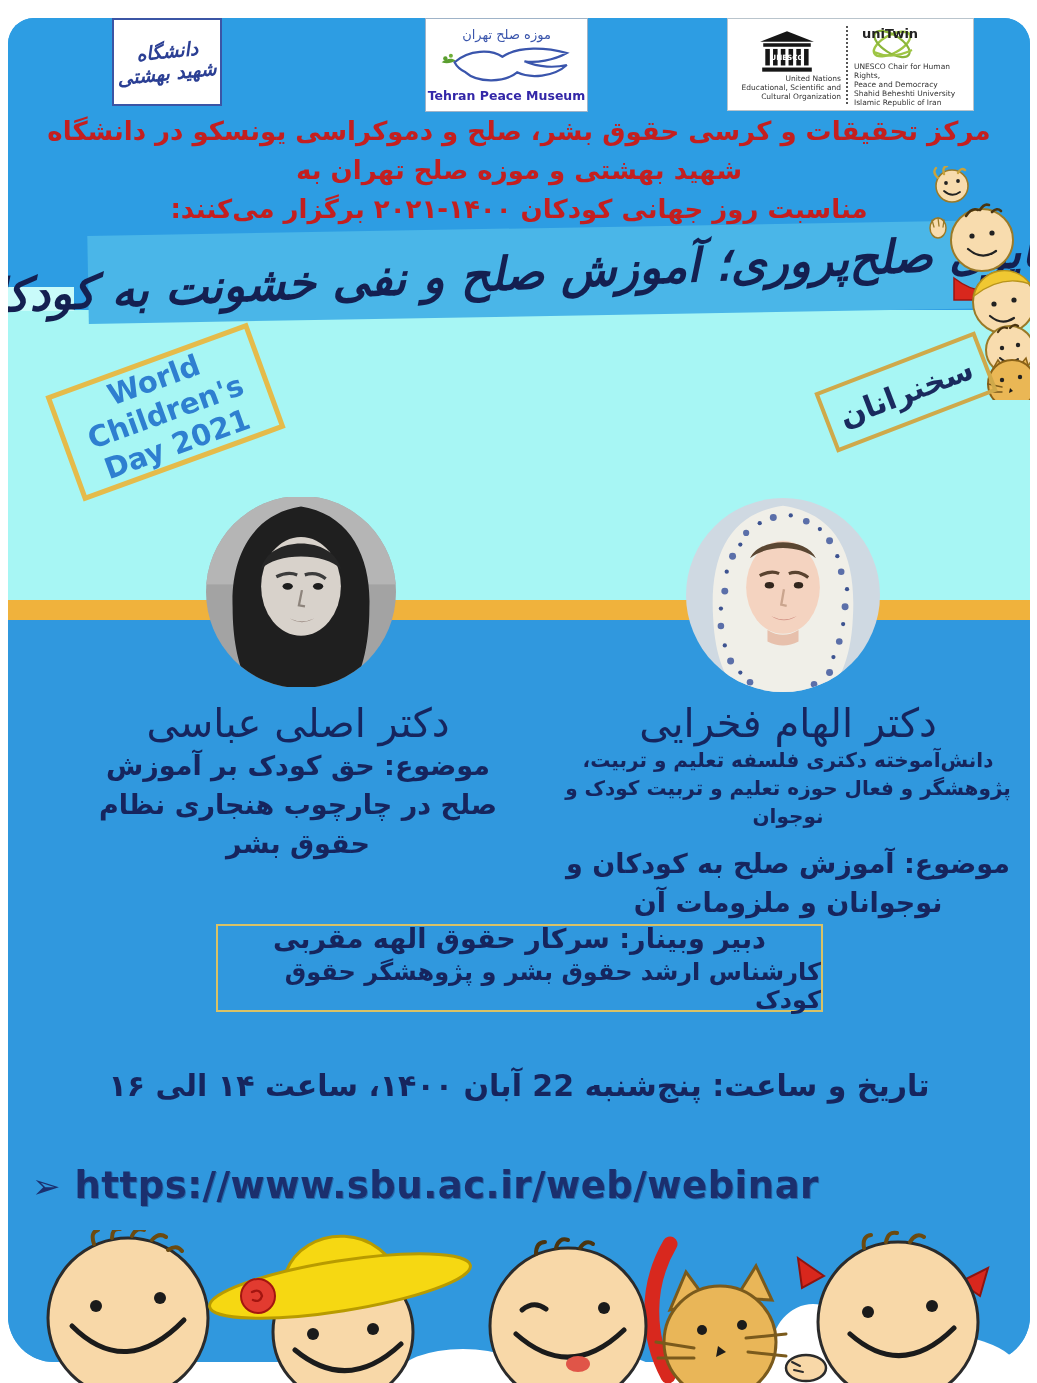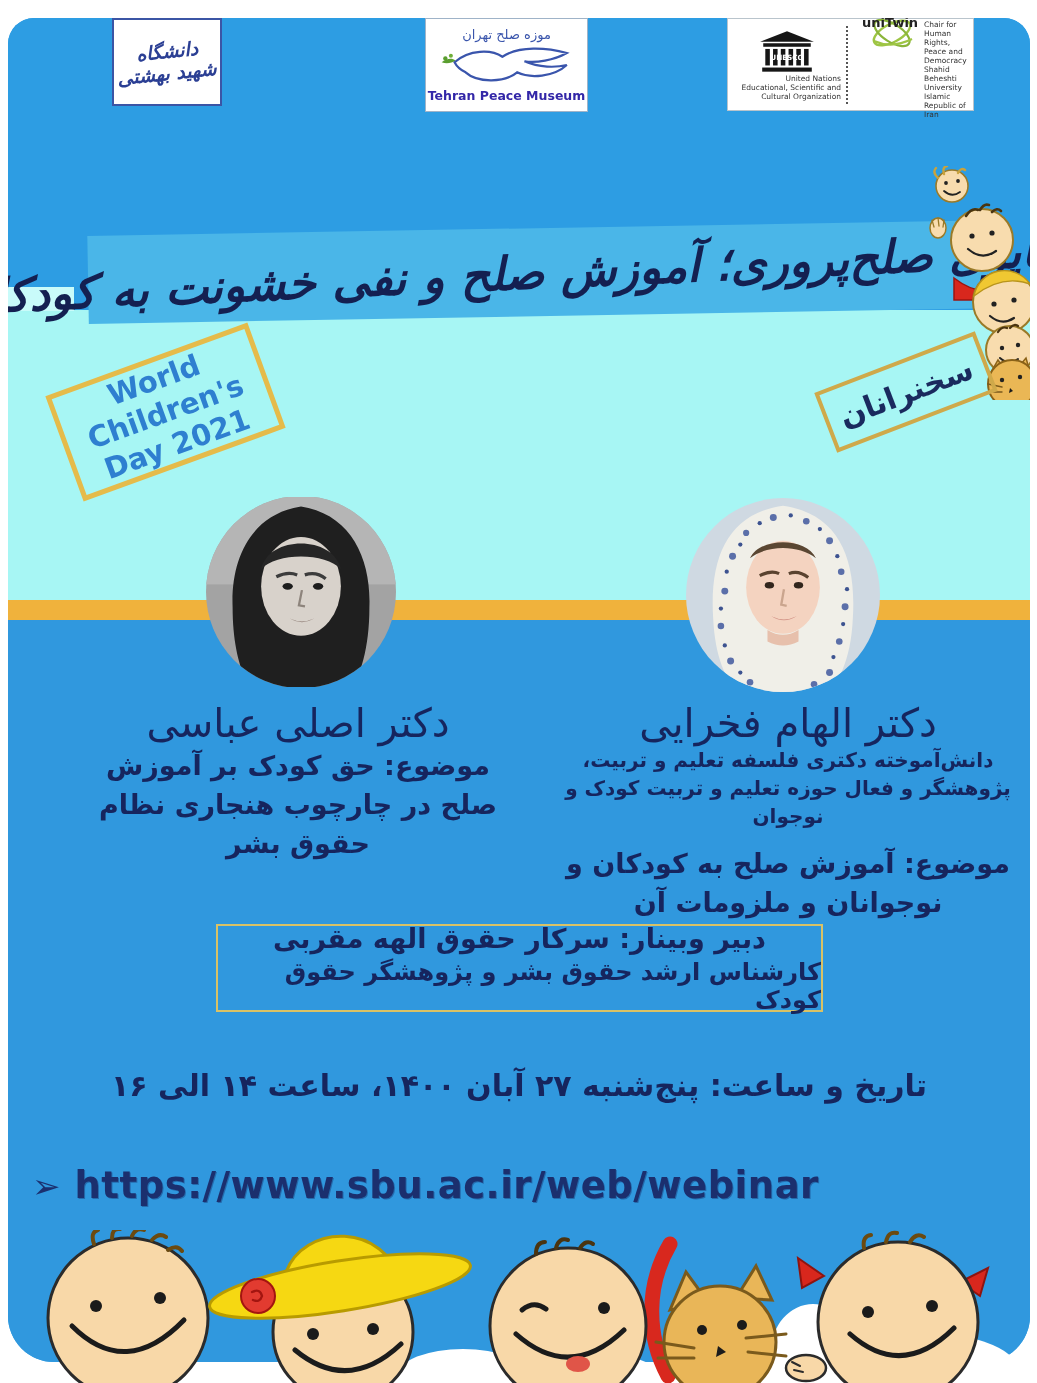--- a/index.html
+++ b/index.html
@@ -20,21 +20,21 @@
   .sbu-logo { left:104px; top:0; width:110px; height:88px; border:2px solid #3b55a5; box-shadow:0 0 0 2px #fff inset; }
   .sbu-line { color:#2b3f94; font-weight:bold; font-style:italic; font-size:19px; line-height:22px; transform:rotate(-6deg); }
   .museum-logo { left:417px; top:0; width:163px; height:94px; border:1px solid #9fb3c8; }
   .museum-fa { color:#3a55ac; font-size:13px; direction:rtl; }
   .museum-en { color:#3327a8; font-size:12.5px; font-weight:bold; }
   .unesco-box { left:719px; top:0; width:247px; height:93px; background:#fff; border:1px solid #b9c4cc;
                 display:flex; flex-direction:row; align-items:center; }
   .unesco-left { width:118px; display:flex; flex-direction:column; align-items:center; }
   .unesco-org { font-size:7.5px; color:#333; text-align:right; line-height:9px; width:108px; }
   .unesco-sep { width:1px; height:78px; border-left:2px dotted #555; }
-  .unesco-right { flex:1; padding-left:6px; display:flex; flex-direction:row; }
+  .unesco-right { flex:1; padding-left:6px; display:flex; flex-direction:column; }
   .unitwin-wrap { position:relative; height:40px; }
   .unitwin-label { position:absolute; left:8px; top:4px; font-size:13px; font-weight:bold; color:#222; }
   .chair-lines { font-size:7.5px; color:#333; line-height:9px; }
 
   .heading { left:12px; top:94px; width:998px; text-align:center; direction:rtl;
              color:#c41f1f; font-weight:bold; font-size:26px; line-height:39px; }
 
   .title-box { left:80px; top:210px; width:916px; height:88px; background:#4ab6e8;
                transform:rotate(-1deg); display:flex; align-items:center; justify-content:center; }
   .title-text { direction:rtl; color:#142051; font-size:46px; font-weight:bold; font-style:italic;
@@ -142,20 +142,24 @@
         </div>
         <div class="chair-lines">
           <div>UNESCO Chair for Human Rights,</div>
           <div>Peace and Democracy</div>
           <div>Shahid Beheshti University</div>
           <div>Islamic Republic of Iran</div>
         </div>
       </div>
     </div>
 
+    <div class="abs heading">
+      <div>مرکز تحقیقات و کرسی حقوق بشر، صلح و دموکراسی یونسکو در دانشگاه شهید بهشتی و موزه صلح تهران به</div>
+      <div>مناسبت روز جهانی کودکان ۱۴۰۰-۲۰۲۱ برگزار می‌کنند:</div>
+    </div>
 
     <div class="abs title-box">
       <div class="title-text">در تکاپوی صلح‌پروری؛ آموزش صلح و نفی خشونت به کودکان</div>
     </div>
 
     <div class="abs children-col">
       <svg width="102" height="234" viewBox="0 0 102 234">
         <g stroke-linecap="round">
 
           <circle cx="24" cy="20" r="16" fill="#f8dcae" stroke="#9a7a28" stroke-width="1.6"></circle>
@@ -277,21 +281,21 @@
       <div class="speaker-name">دکتر الهام فخرایی</div>
       <div class="speaker-bio">دانش‌آموخته دکتری فلسفه تعلیم و تربیت، پژوهشگر و فعال حوزه تعلیم و تربیت کودک و نوجوان</div>
       <div class="speaker-topic">موضوع: آموزش صلح به کودکان و نوجوانان و ملزومات آن</div>
     </div>
 
     <div class="abs moderator-box">
       <div class="moderator-l1">دبیر وبینار: سرکار حقوق الهه مقربی</div>
       <div class="moderator-l2">کارشناس ارشد حقوق بشر و پژوهشگر حقوق کودک</div>
     </div>
 
-    <div class="abs datetime">تاریخ و ساعت: پنج‌شنبه ۲۷ آبان ۱۴۰۰، ساعت ۱۴ الی ۱۶</div>
+    <div class="abs datetime">تاریخ و ساعت: پنج‌شنبه 22 آبان ۱۴۰۰، ساعت ۱۴ الی ۱۶</div>
     <div class="abs url-row">
       <span class="url-arrow">➢</span>
       <span class="url-text">https://www.sbu.ac.ir/web/webinar</span>
     </div>
   </div>
 
   <div class="abs bottom-strip">
     <svg width="1022" height="153" viewBox="0 0 1022 153">
       <g stroke-linecap="round">
 

